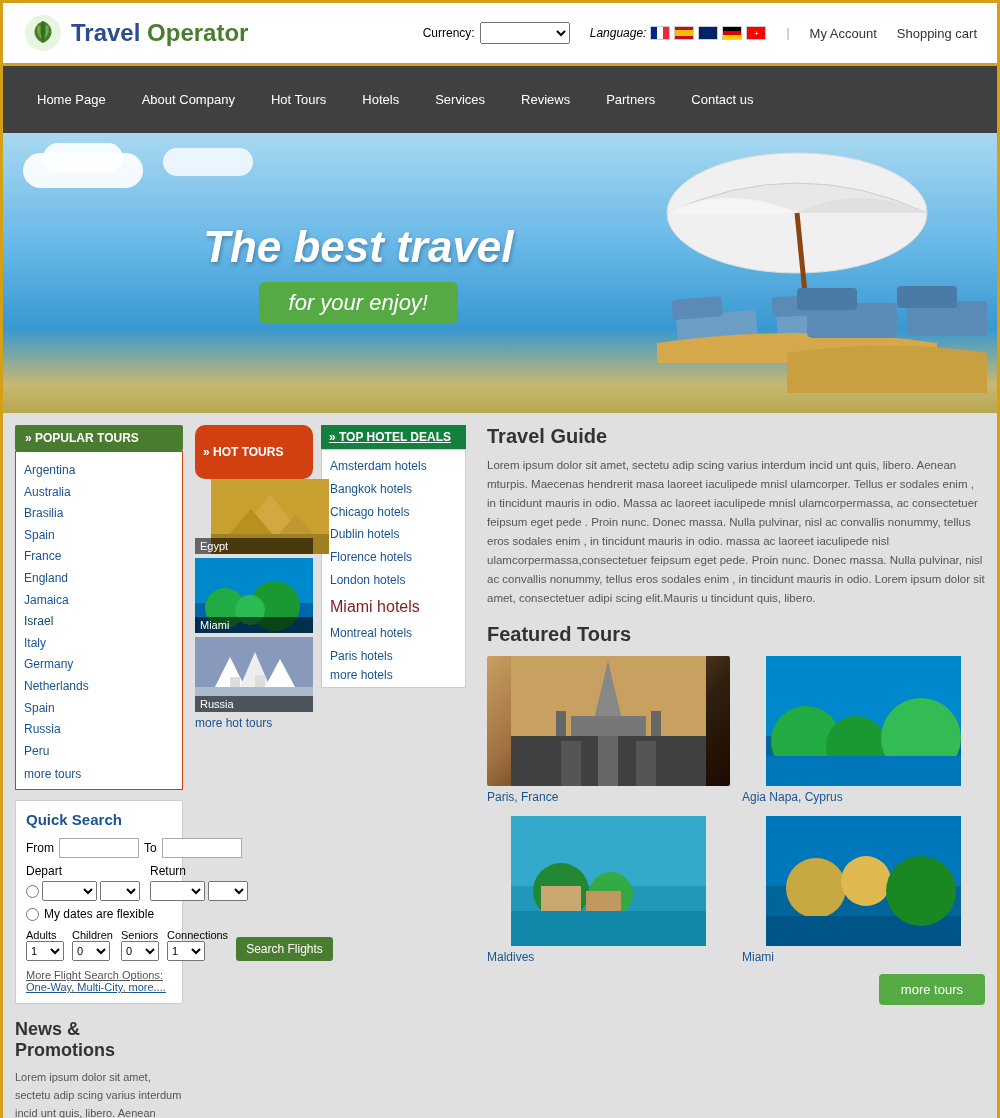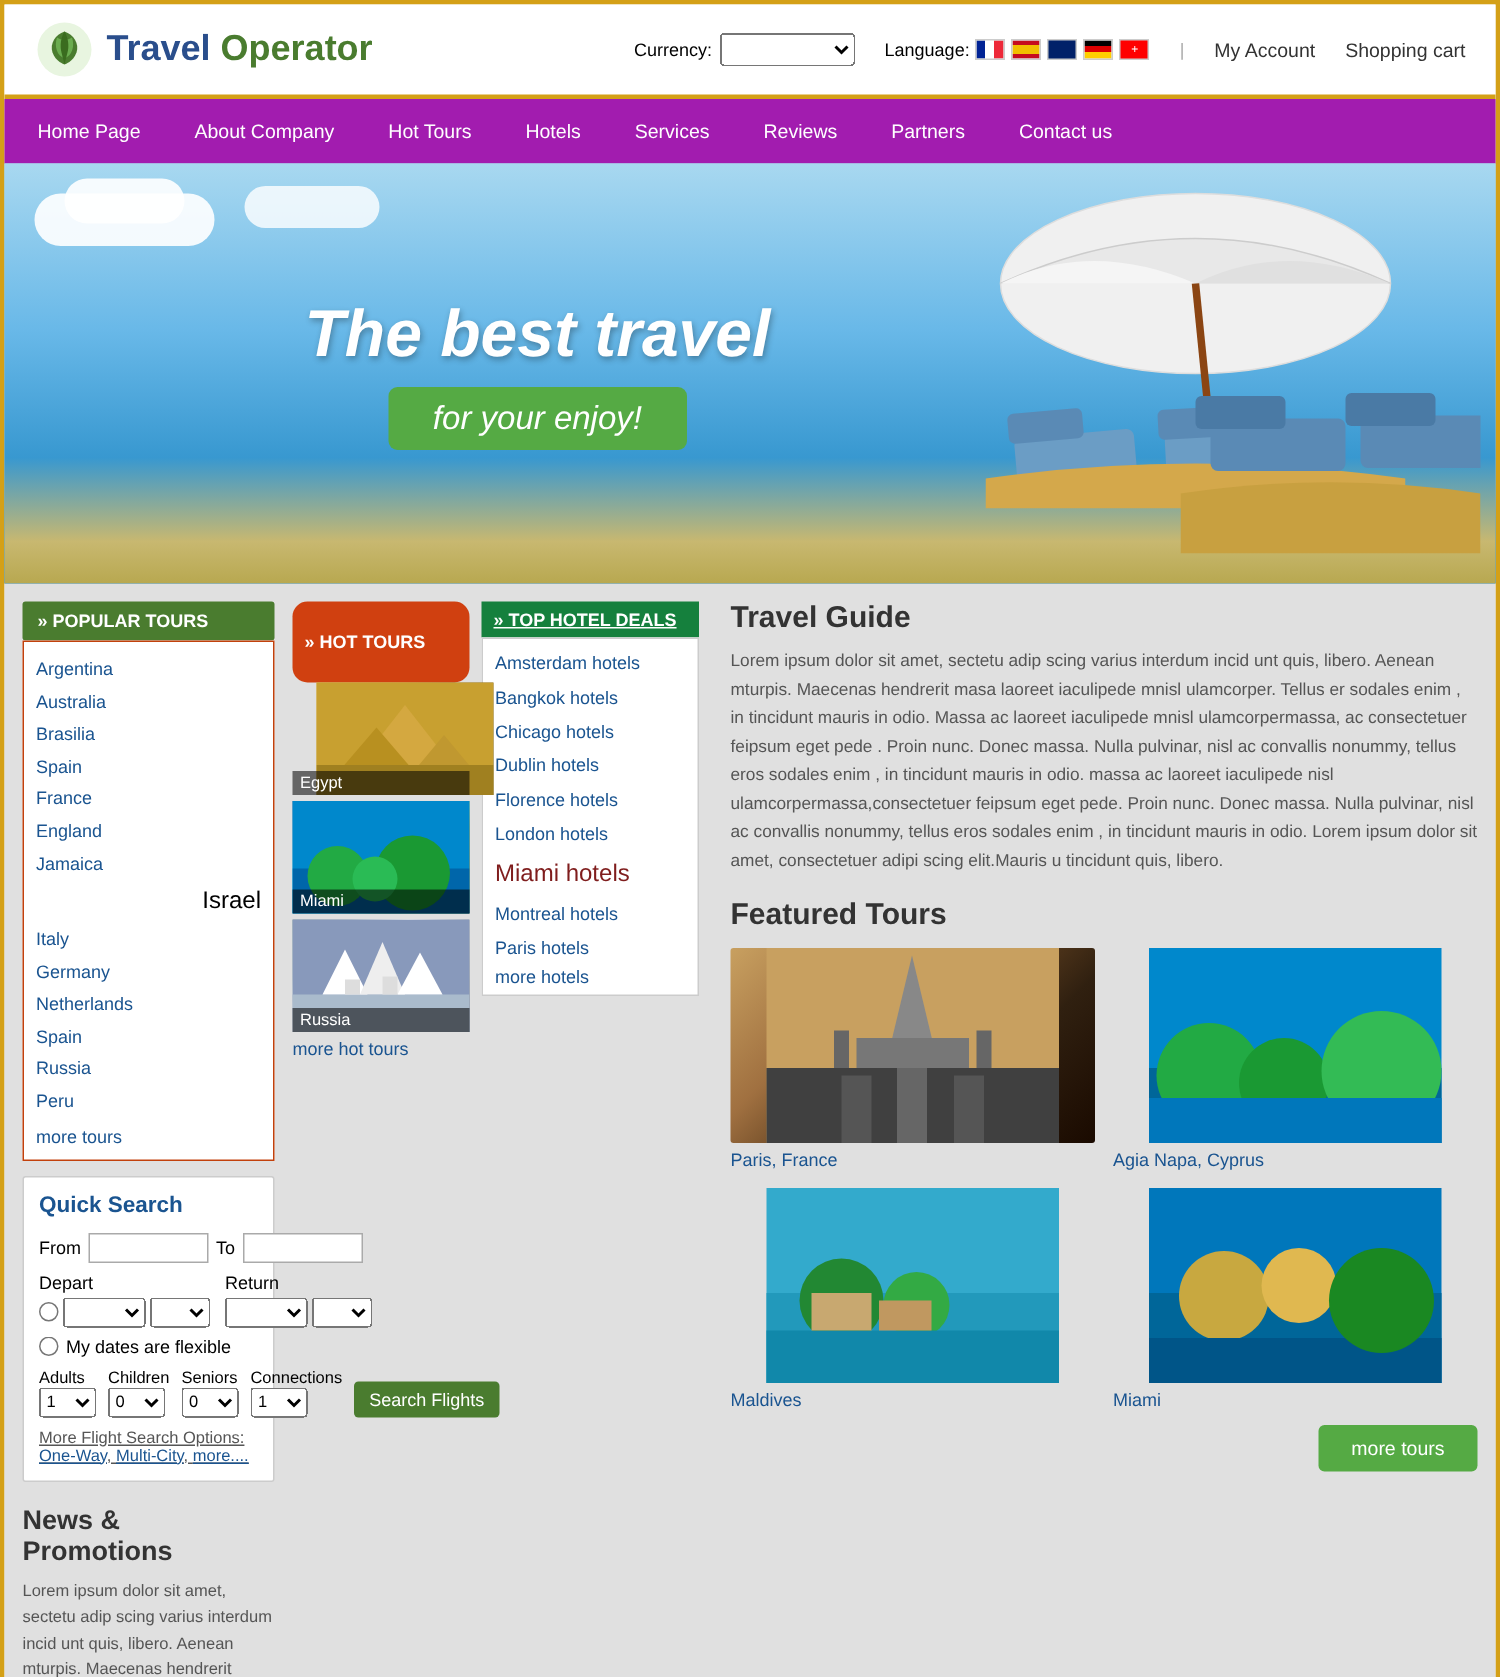--- a/index.html
+++ b/index.html
@@ -4,30 +4,30 @@
   <style>
     * { margin: 0; padding: 0; box-sizing: border-box; }
     body { font-family: Arial, sans-serif; font-size: 12px; background: #f0f0f0; width: 1000px; }
 
     
     #header { background: #fff; border-bottom: 3px solid #d4a017; padding: 10px 20px; display: flex; align-items: center; justify-content: space-between; }
     #logo-area { display: flex; align-items: center; gap: 8px; }
     #logo-icon { width: 40px; height: 40px; }
     #header-right { display: flex; align-items: center; gap: 20px; font-size: 12px; }
     #currency-area { display: flex; align-items: center; gap: 5px; }
-    #language-area { display: flex; gap: 4px; }
+    #language-area { display: flex; gap: 4px; font-style: italic; }
     .flag { width: 20px; height: 14px; display: inline-block; border: 1px solid #ccc; }
     .flag-fr { background: linear-gradient(to right, #002395 33%, #fff 33%, #fff 66%, #ed2939 66%); }
     .flag-es { background: linear-gradient(to bottom, #c60b1e 25%, #f1bf00 25%, #f1bf00 75%, #c60b1e 75%); }
     .flag-en { background: #012169; }
     .flag-de { background: linear-gradient(to bottom, #000 33%, #dd0000 33%, #dd0000 66%, #ffce00 66%); }
     .flag-ch { background: #ff0000; }
 
     
-    #nav { background: #a21caf; padding: 4px; }
+    #nav { background: #404040; padding: 16px; }
     #nav ul { display: flex; list-style: none; }
     #nav ul li a { display: block; color: #fff; text-decoration: none; padding: 10px 18px; font-size: 13px; }
 
     
     #banner { position: relative; height: 280px; background: linear-gradient(to bottom, #87ceeb 0%, #4da6d9 40%, #2080b0 100%); overflow: hidden; }
 
     
     .img-egypt { background: linear-gradient(135deg, #d4a017 0%, #c8960a 30%, #8b6914 60%, #5c4a00 100%); position: relative; }
     .img-miami { background: linear-gradient(135deg, #0066aa 0%, #00aadd 30%, #00ccff 50%, #006633 70%, #004422 100%); }
     .img-russia { background: linear-gradient(135deg, #7090a0 0%, #90a8b8 20%, #ffffff 40%, #8899aa 60%, #556677 100%); }
@@ -164,21 +164,21 @@
             <li>
               <a href="#" style="color: rgb(26, 84, 144); text-decoration: none; font-size: 12px; line-height: 1.8; display: block;">France</a>
             </li>
             <li>
               <a href="#" style="color: rgb(26, 84, 144); text-decoration: none; font-size: 12px; line-height: 1.8; display: block;">England</a>
             </li>
             <li>
               <a href="#" style="color: rgb(26, 84, 144); text-decoration: none; font-size: 12px; line-height: 1.8; display: block;">Jamaica</a>
             </li>
             <li>
-              <a href="#" style="color: #000000; text-decoration: none; font-size: 16px; line-height: 1.8; display: block; text-align: right;">Israel</a>
+              <a href="#" style="color: #0c4a6e; text-decoration: none; font-size: 12px; line-height: 1.8; display: block;">Israel</a>
             </li>
             <li>
               <a href="#" style="color: rgb(26, 84, 144); text-decoration: none; font-size: 12px; line-height: 1.8; display: block;">Italy</a>
             </li>
             <li>
               <a href="#" style="color: rgb(26, 84, 144); text-decoration: none; font-size: 12px; line-height: 1.8; display: block;">Germany</a>
             </li>
             <li>
               <a href="#" style="color: rgb(26, 84, 144); text-decoration: none; font-size: 12px; line-height: 1.8; display: block;">Netherlands</a>
             </li>

